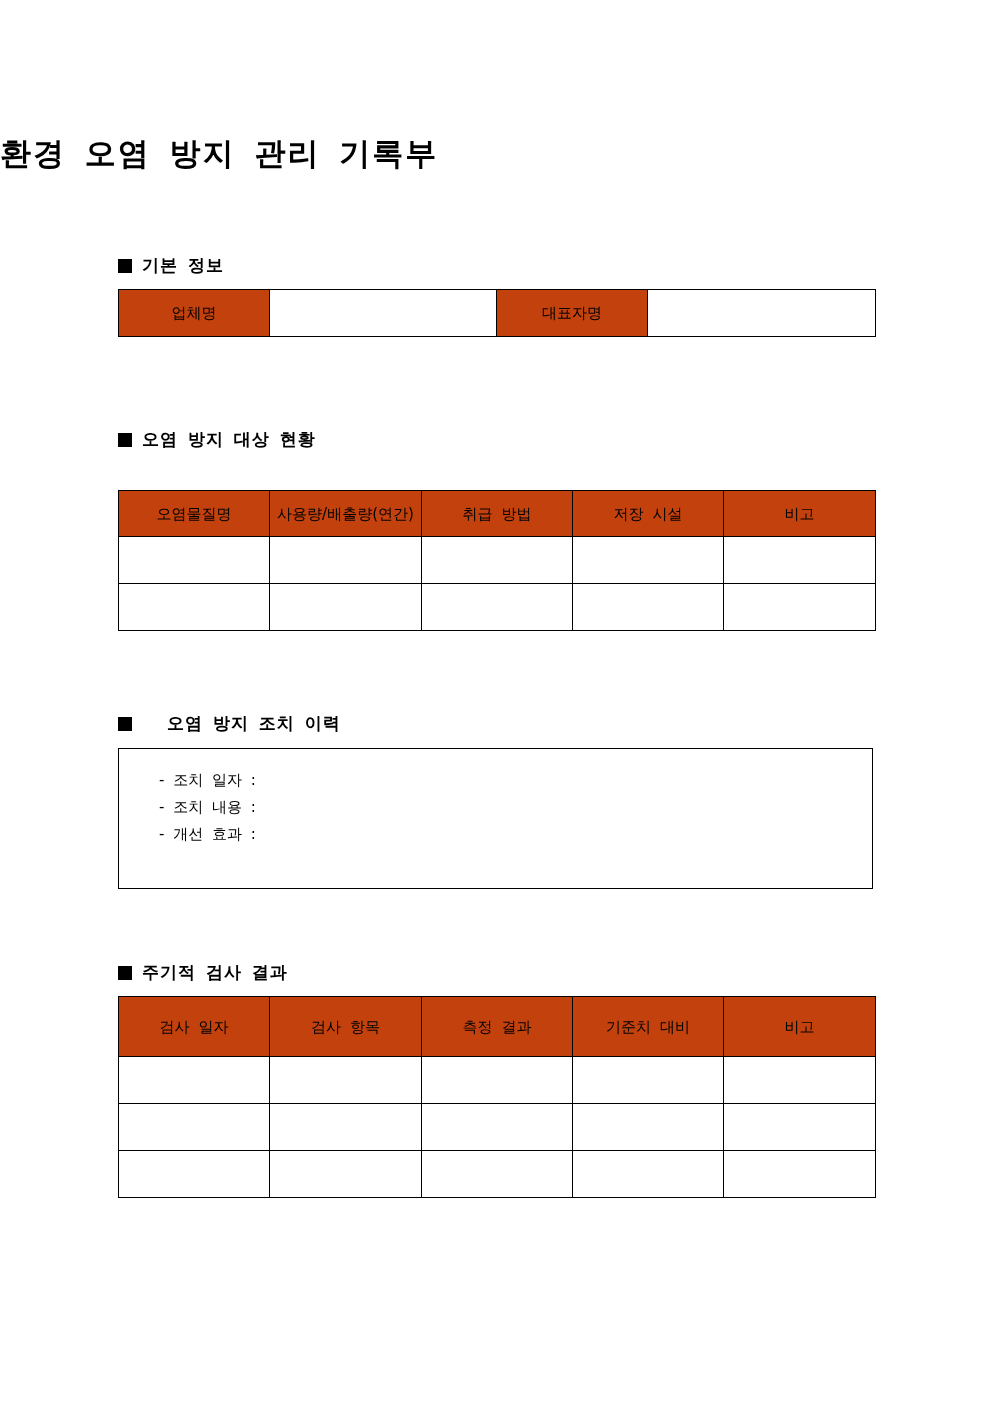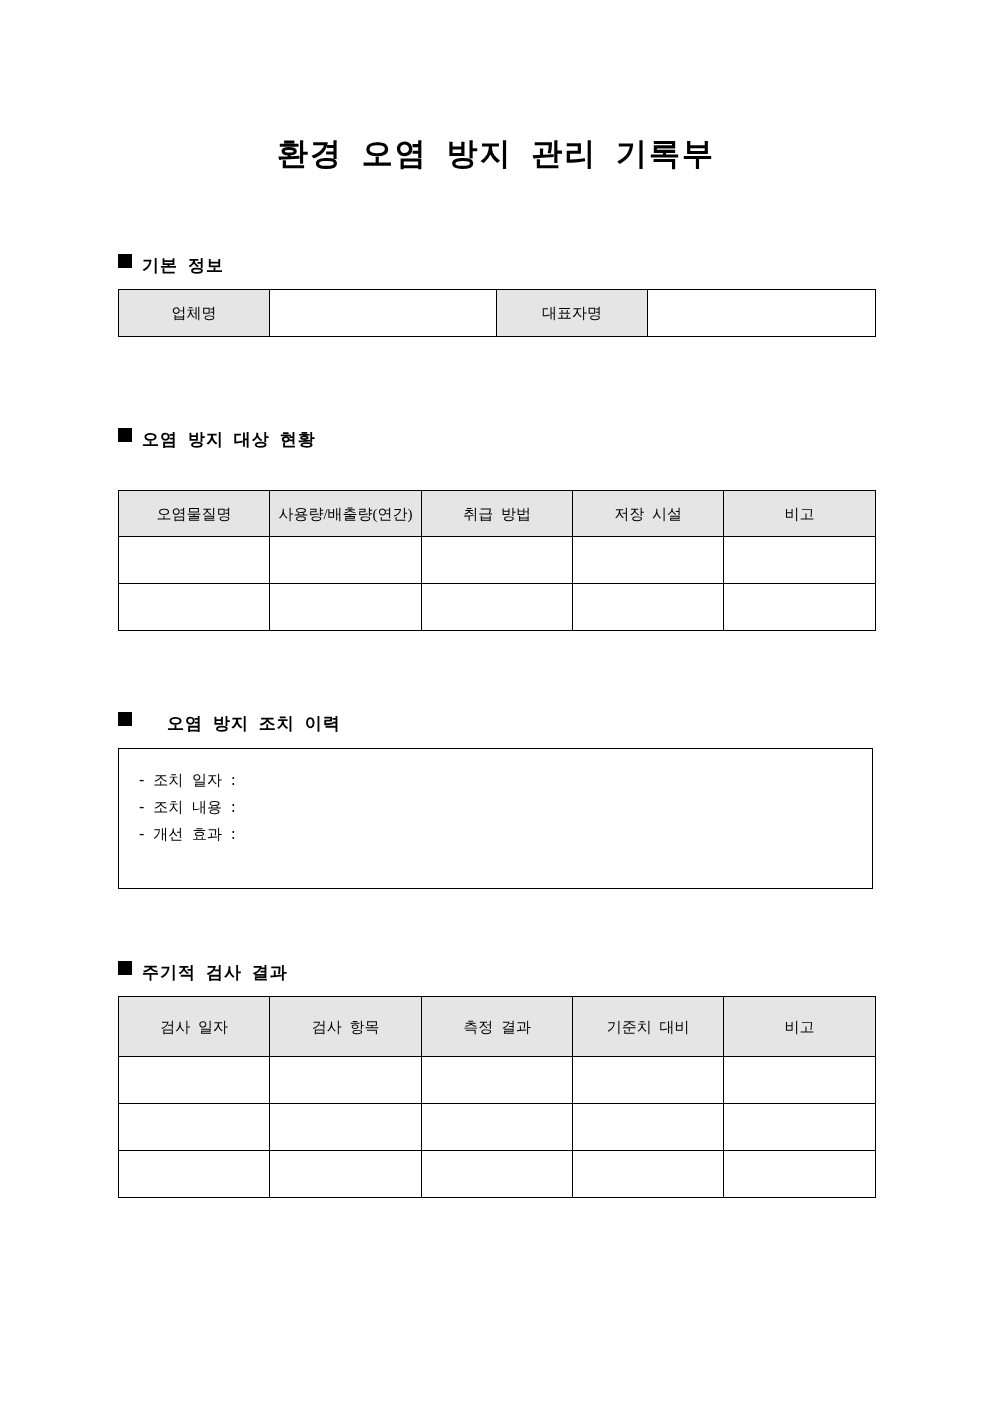--- a/index.html
+++ b/index.html
@@ -1,42 +1,42 @@
 <!DOCTYPE html>
 <html><head>
 <meta charset="utf-8">
 <style>
   html, body { margin: 0; padding: 0; background: #ffffff; }
   body {
     width: 992px; height: 1403px; position: relative; overflow: hidden;
     font-family: "DejaVu Sans", "Liberation Sans", sans-serif; color: #000;
   }
   .title {
-    position: absolute; top: 133px; left: 0; width: 992px; text-align: center;
+    position: absolute; top: 133px; left: 0; width: 992px; 
     font-size: 31px; font-weight: bold; letter-spacing: 2px; word-spacing: 6px;
   }
   .section-title {
     position: absolute; left: 118px; font-size: 17px; font-weight: bold;
-    letter-spacing: 1px; word-spacing: 3px; display: flex; 
+    letter-spacing: 1px; word-spacing: 3px; display: flex; align-items: center;
   }
   .section-title .sq {
     display: inline-block; width: 14px; height: 14px; background: #000; margin-right: 10px;
   }
   table.grid {
     position: absolute; left: 118px; width: 757px; border-collapse: collapse;
     table-layout: fixed; font-size: 15px;
   }
   table.grid td {
     border: 1.5px solid #000; text-align: center; vertical-align: middle;
     padding: 0 4px; line-height: 26px; word-spacing: 4px;
   }
-  table.grid td.hd { background: #e5e5e5; font-family: Liberation Serif, serif; }
+  table.grid td.hd { background: #c2410c; }
   .history-box {
     position: absolute; left: 118px; top: 748px; width: 755px; height: 141px;
-    border: 1.5px solid #000; box-sizing: border-box; padding-top: 18px; padding-left: 20px;
+    border: 1.5px solid #000; box-sizing: border-box; padding-top: 18px; padding-left: 40px;
     font-size: 15px; line-height: 27px;
   }
   .history-box .line { word-spacing: 4px; }
 </style>
 </head>
 <body>
 
 <div class="title">환경 오염 방지 관리 기록부</div>
 
 <div class="section-title" style="top:254px;">

